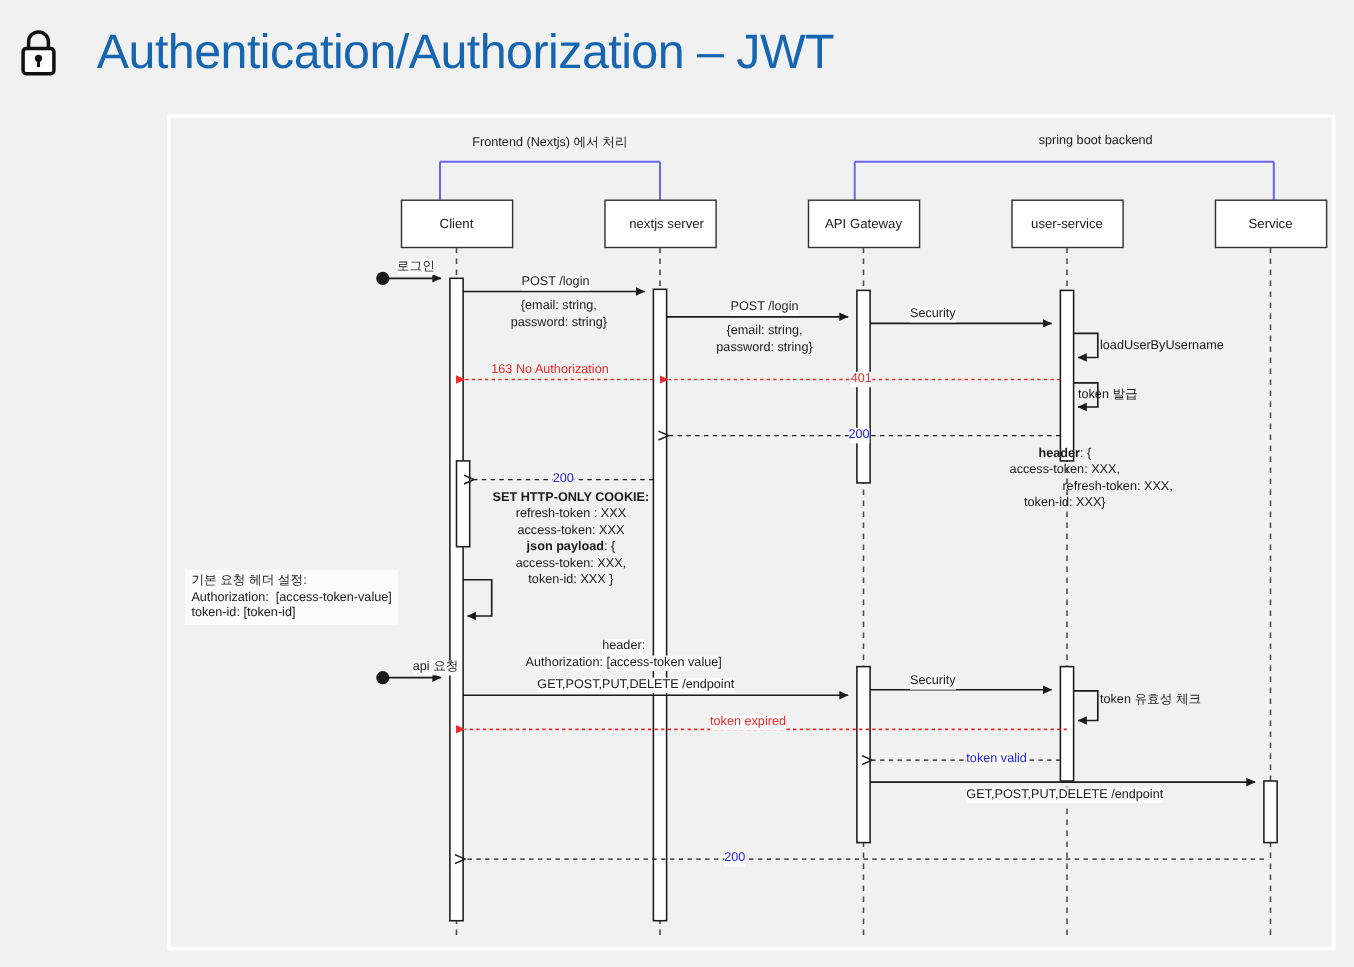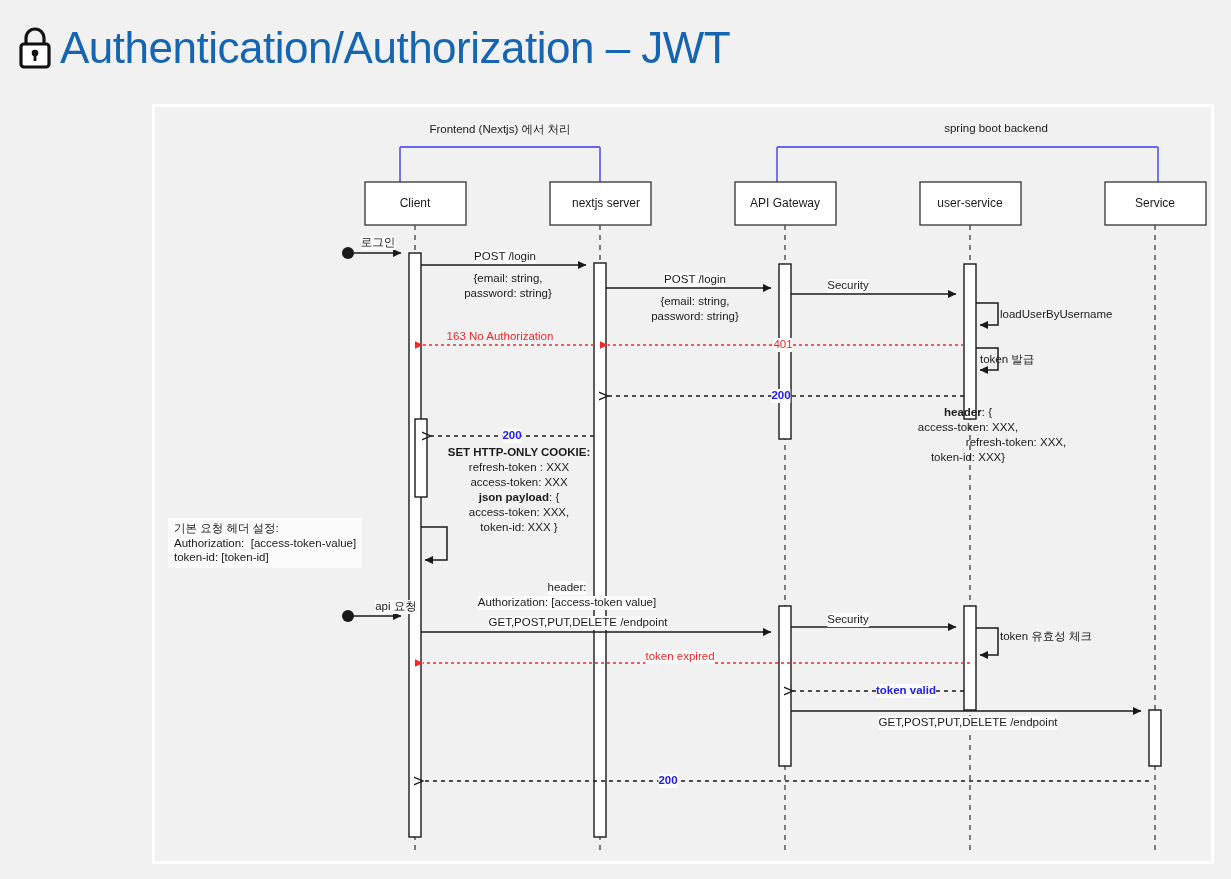--- a/index.html
+++ b/index.html
@@ -6,21 +6,21 @@
   body{
     width:1231px;height:879px;
     background:#f1f1f1;
     font-family:"Liberation Sans","DejaVu Sans",sans-serif;
     overflow:hidden;
     position:relative;
   }
   
   #title-bar{
     position:absolute;left:0;top:0;width:1231px;height:96px;
-    display:flex;align-items:center;padding-left:14px;box-sizing:border-box;
+    display:flex;align-items:center;padding-left:14px;box-sizing:border-box;gap:28px;
   }
   #lock-icon{width:42px;height:48px;flex:0 0 auto;margin-right:4px;}
   #title-text{
     color:#1565b0;
     font-size:44px;
     font-weight:400;
     letter-spacing:-0.5px;
     white-space:nowrap;
   }
   
@@ -35,21 +35,21 @@
   .lbl{
     position:absolute;
     font-size:11.5px;
     color:#1a1a1a;
     white-space:pre;
     line-height:13.5px;
   }
   .ctr{transform:translateX(-50%);text-align:right;}
   .white{background:#fbfbfb;}
   .red{color:#ef2929;}
-  .blue{color:#2020ee;font-weight:bold;}
+  .blue{color:#2020ee;}
   .bold{font-weight:bold;}
   .pbox-label{
     position:absolute;font-size:12px;color:#1a1a1a;
     transform:translateX(-50%);text-align:center;white-space:nowrap;
   }
   .group-label{
     position:absolute;font-size:11.5px;color:#1a1a1a;
     transform:translateX(-50%);text-align:center;white-space:nowrap;
     background:#f1f1f1;padding:0 4px;
   }

